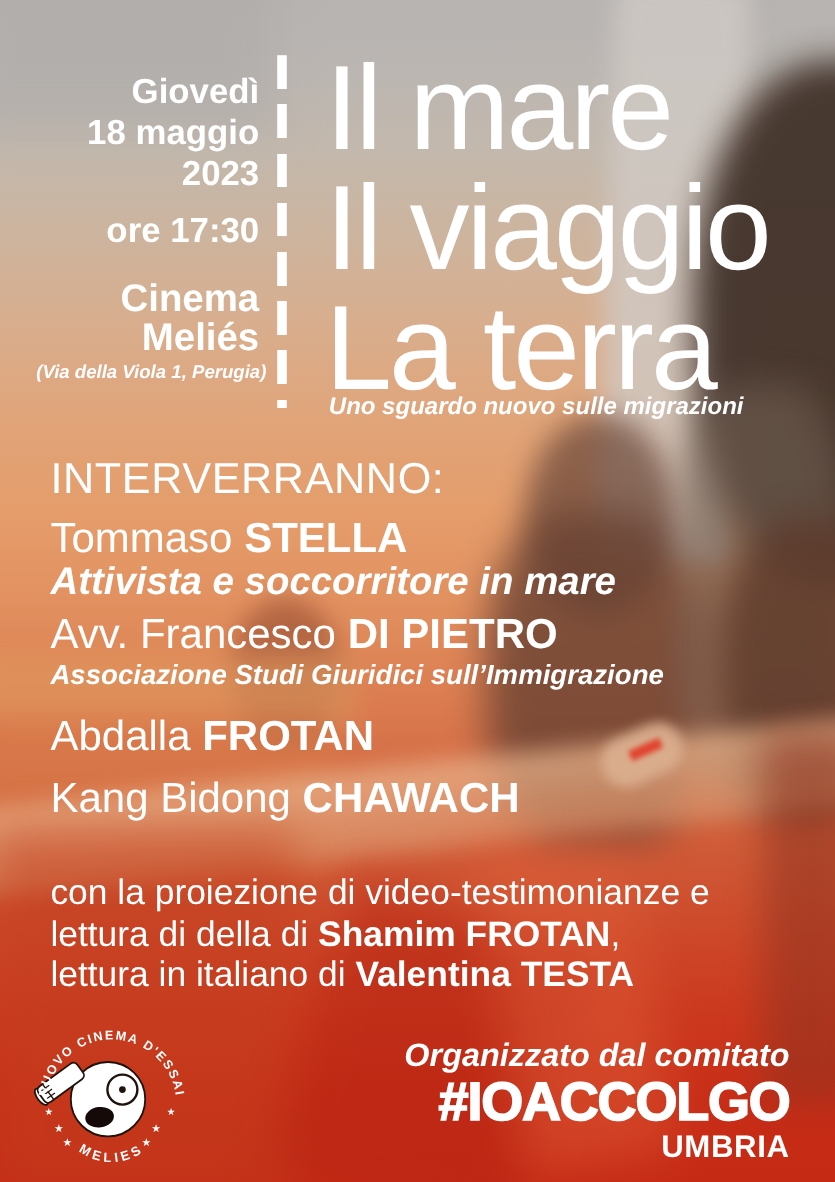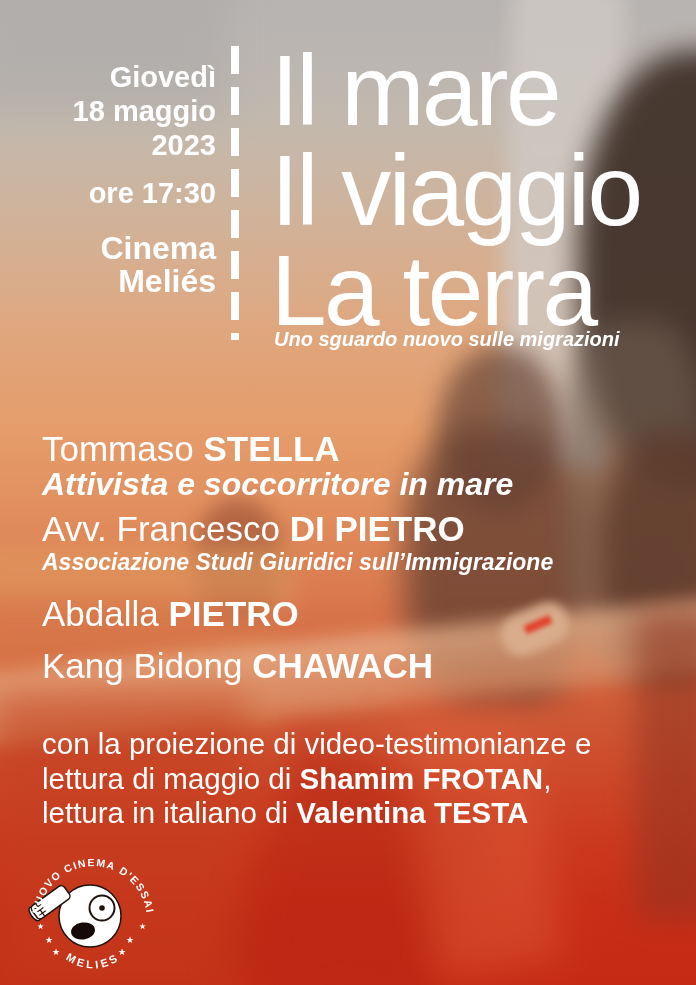--- a/index.html
+++ b/index.html
@@ -64,52 +64,54 @@
   <div class="txt info">
     <div>Giovedì</div>
     <div>18 maggio</div>
     <div>2023</div>
   </div>
   <div class="txt time">ore 17:30</div>
   <div class="txt venue">
     <div>Cinema</div>
     <div>Meliés</div>
   </div>
+  <div class="txt address">(Via della Viola 1, Perugia)</div>
 
   <div class="divider"></div>
 
   <div class="txt title">
     <div>Il mare</div>
     <div>Il viaggio</div>
     <div>La terra</div>
   </div>
   <div class="txt subtitle">Uno sguardo nuovo sulle migrazioni</div>
 
+  <div class="txt heading">INTERVERRANNO:</div>
 
   <div class="txt sp-name" style="top:429px;">
     <span>Tommaso </span><b>STELLA</b>
   </div>
   <div class="txt sp-role" style="top:466px;">Attivista e soccorritore in mare</div>
 
   <div class="txt sp-name" style="top:509px;">
     <span>Avv. Francesco </span><b>DI PIETRO</b>
   </div>
   <div class="txt sp-role small" style="top:549px;">Associazione Studi Giuridici sull’Immigrazione</div>
 
   <div class="txt sp-name" style="top:594px;">
-    <span>Abdalla </span><b>PIETRO</b>
+    <span>Abdalla </span><b>FROTAN</b>
   </div>
 
   <div class="txt sp-name" style="top:646px;">
     <span>Kang Bidong </span><b>CHAWACH</b>
   </div>
 
   <div class="txt program">
     <div>con la proiezione di video-testimonianze e</div>
-    <div><span>lettura di maggio di </span><b>Shamim FROTAN</b><span>,</span></div>
+    <div><span>lettura di della di </span><b>Shamim FROTAN</b><span>,</span></div>
     <div><span>lettura in italiano di </span><b>Valentina TESTA</b></div>
   </div>
 
   <svg class="logo" viewBox="0 0 134 128">
     <defs>
       <path id="arcTop" d="M 16 86 A 54 54 0 1 1 118 86"></path>
       <path id="arcBottom" d="M 30 97 A 45 45 0 0 0 104 97"></path>
     </defs>
     <circle cx="64" cy="64" r="31" fill="#ffffff" stroke="#20120d" stroke-width="1.5"></circle>
     <circle cx="76" cy="56" r="12.5" fill="#ffffff" stroke="#20120d" stroke-width="2"></circle>
@@ -130,14 +132,19 @@
       <textPath href="#arcBottom" startOffset="50%" text-anchor="middle">MELIES</textPath>
     </text>
     <text x="19" y="91" font-size="9" fill="#ffffff">★</text>
     <text x="26" y="103" font-size="9" fill="#ffffff">★</text>
     <text x="11" y="77" font-size="8" fill="#ffffff">★</text>
     <text x="100" y="91" font-size="9" fill="#ffffff">★</text>
     <text x="92" y="103" font-size="9" fill="#ffffff">★</text>
     <text x="113" y="77" font-size="8" fill="#ffffff">★</text>
   </svg>
 
+  <div class="txt org">
+    <div class="org-intro">Organizzato dal comitato</div>
+    <div class="org-hashtag">#IOACCOLGO</div>
+    <div class="org-region">UMBRIA</div>
+  </div>
 
 </div>
 
 </body></html>

